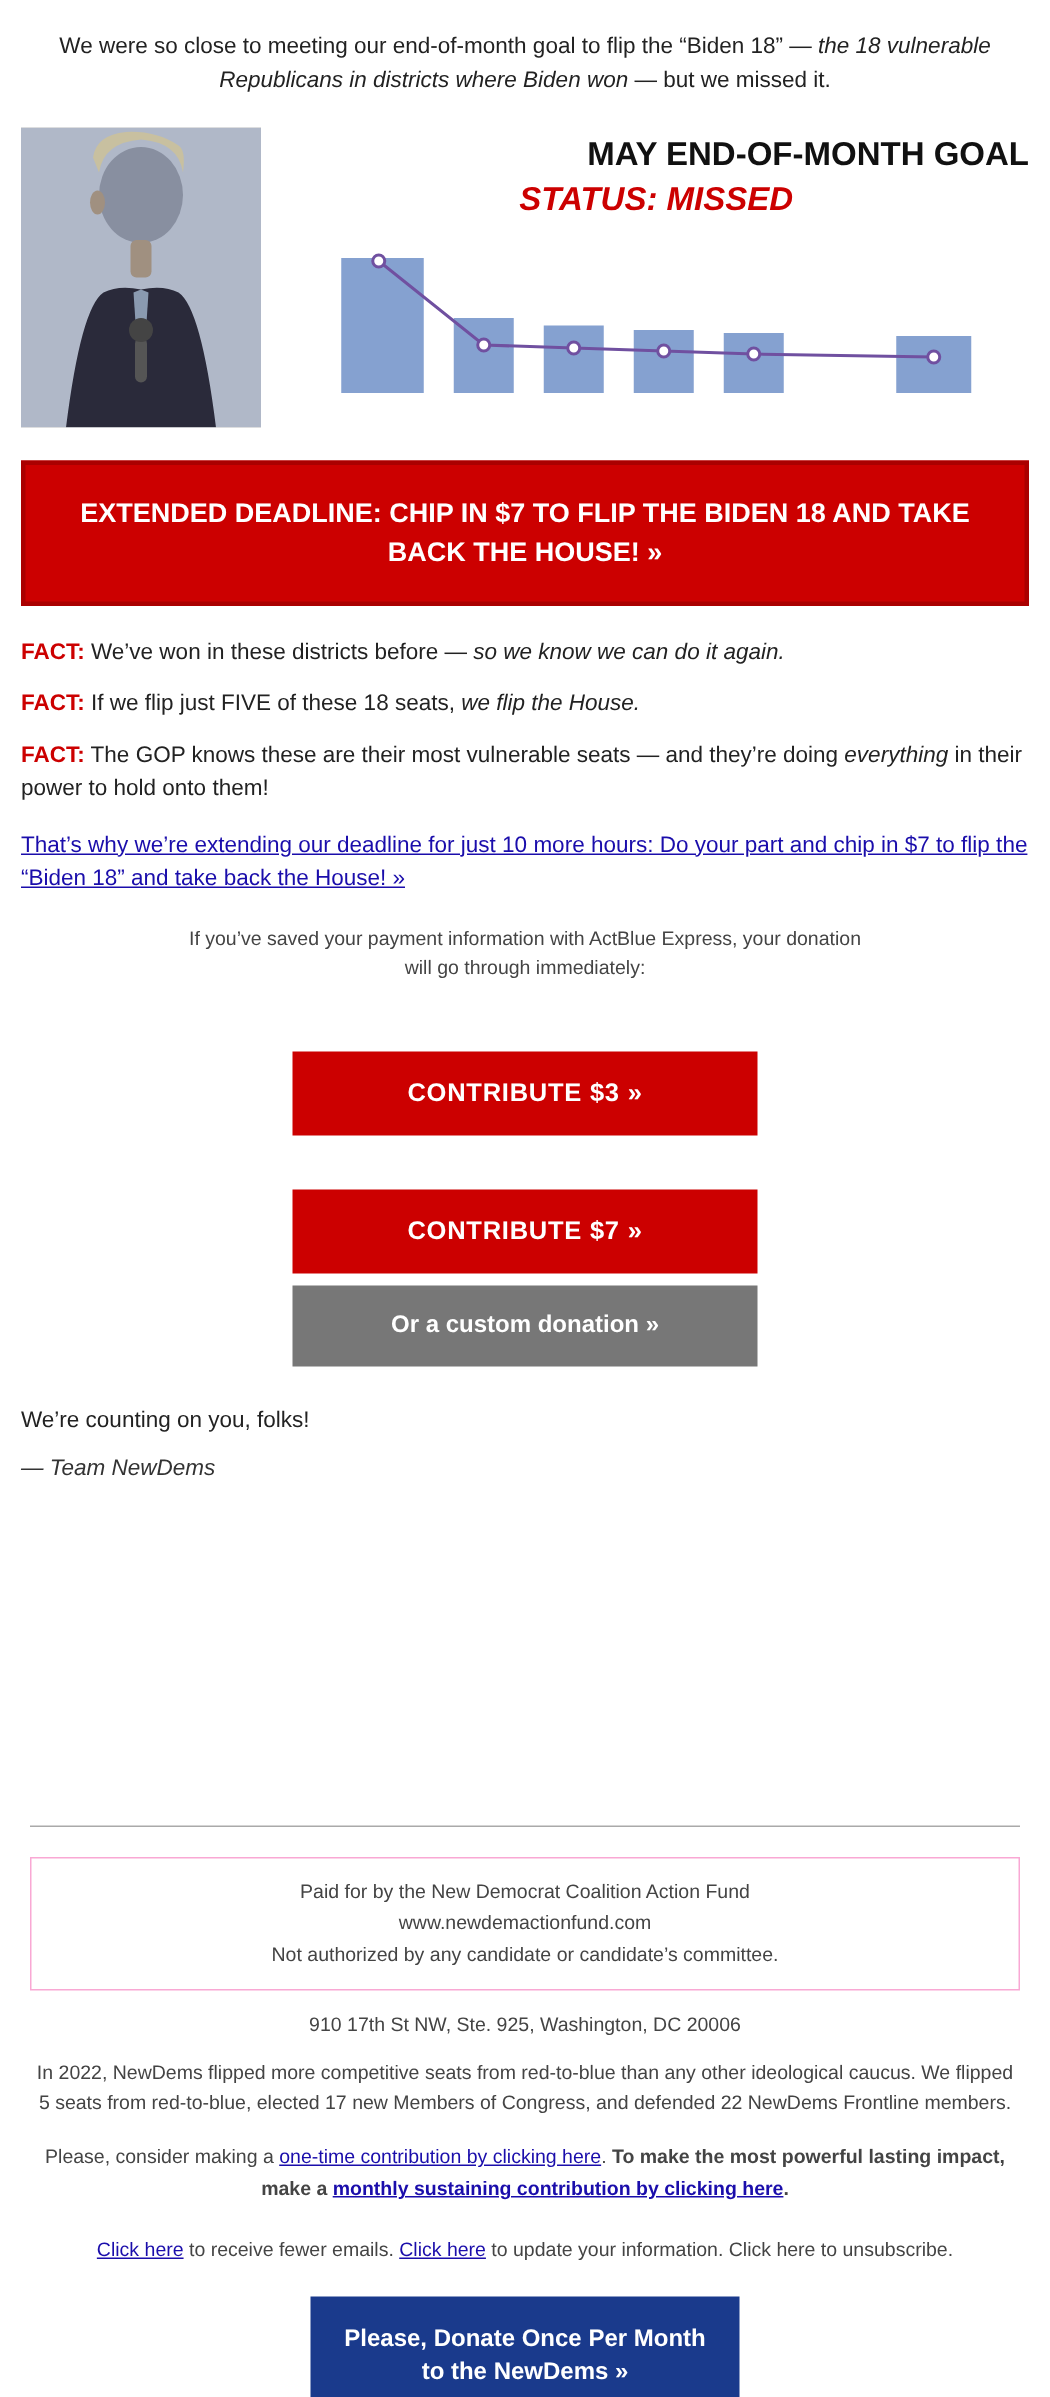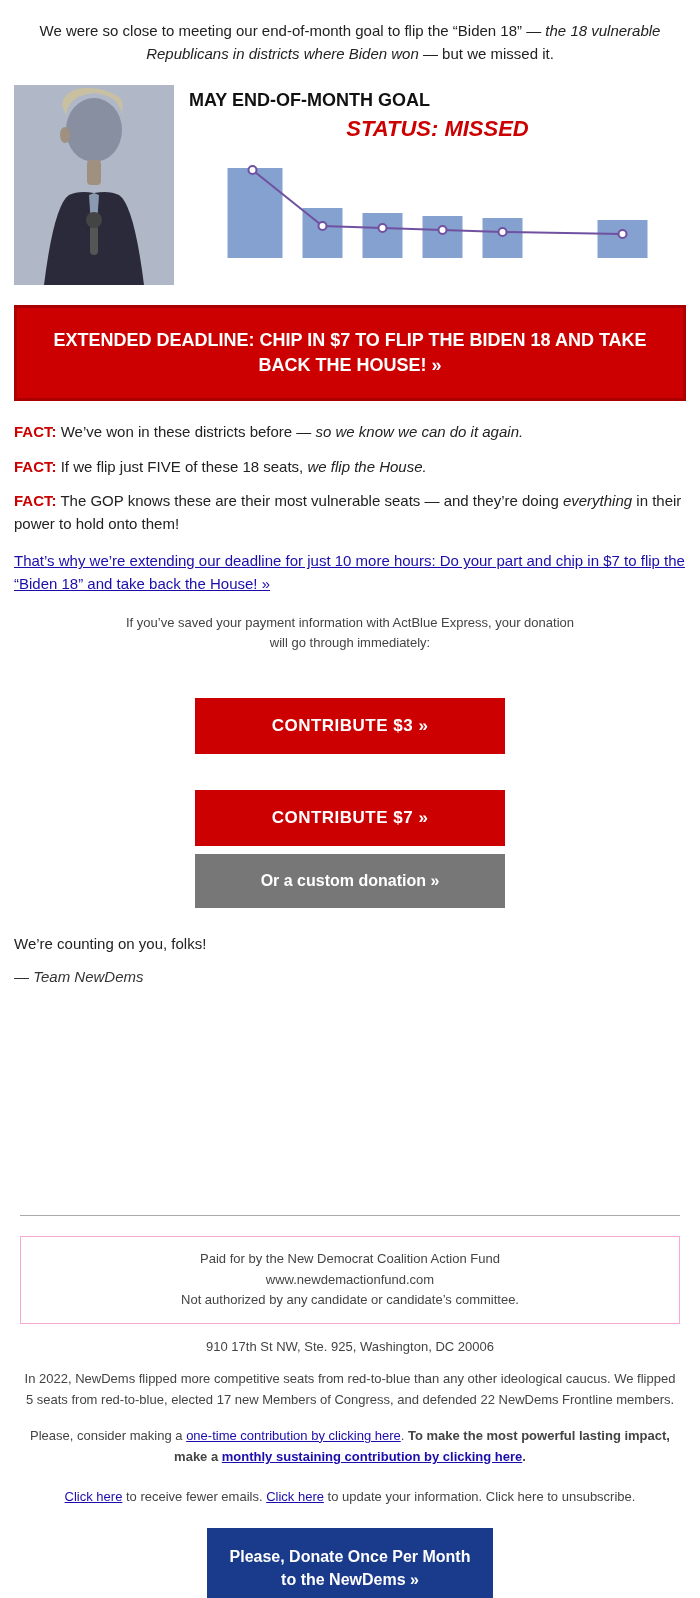--- a/index.html
+++ b/index.html
@@ -38,23 +38,23 @@
     }
     .biden-silhouette {
       width: 100%;
       height: 100%;
     }
     .chart-area {
       flex: 1;
       padding: 5px 0 0 5px;
     }
     .chart-title {
-      font-size: 18px;
-      font-weight: 900;
-      text-align: left;
+      font-size: 22px;
+      font-weight: 900;
+      text-align: right;
       color: #111;
       line-height: 1.2;
       margin-bottom: 4px;
     }
     .chart-status {
       font-size: 22px;
       font-weight: 900;
       text-align: center;
       color: #111;
       margin-bottom: 16px;

